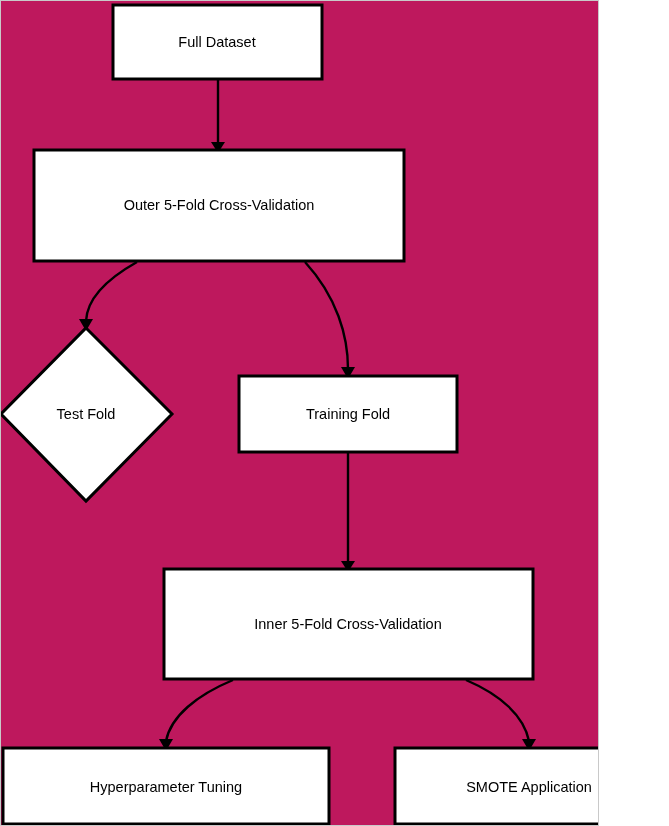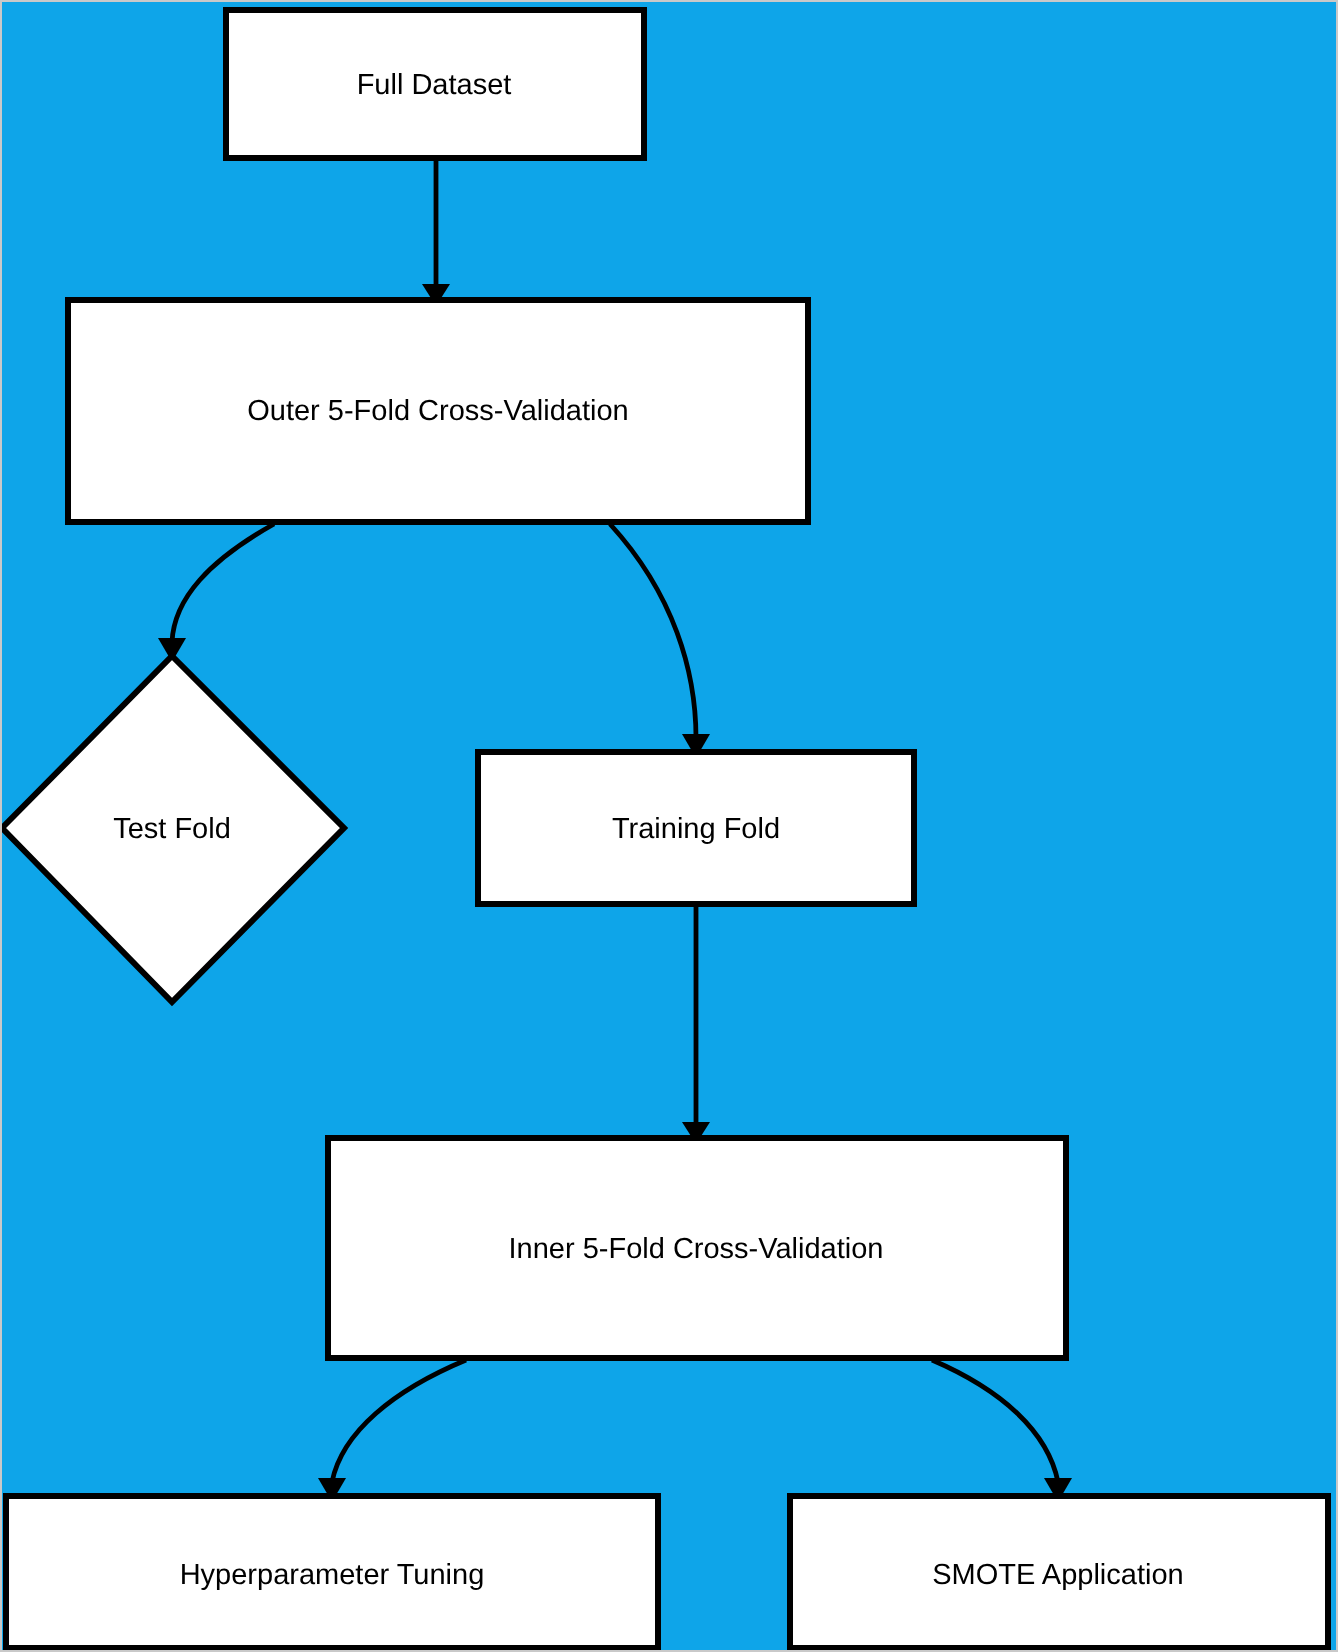--- a/index.html
+++ b/index.html
@@ -2,23 +2,23 @@
 <html><head>
 <meta charset="utf-8">
 <style>
   html, body {
     margin: 0;
     padding: 0;
     background: #ffffff;
   }
   #canvas {
     position: relative;
-    width: 669px;
+    width: 599px;
     height: 826px;
-    background: #0ea5e9;
+    background: #be185d;
     border: 1px solid #c9c9c9;
     box-sizing: border-box;
     overflow: hidden;
     font-family: "Liberation Sans", sans-serif;
   }
   #flow-svg {
     position: absolute;
     left: 0;
     top: 0;
     width: 669px;

